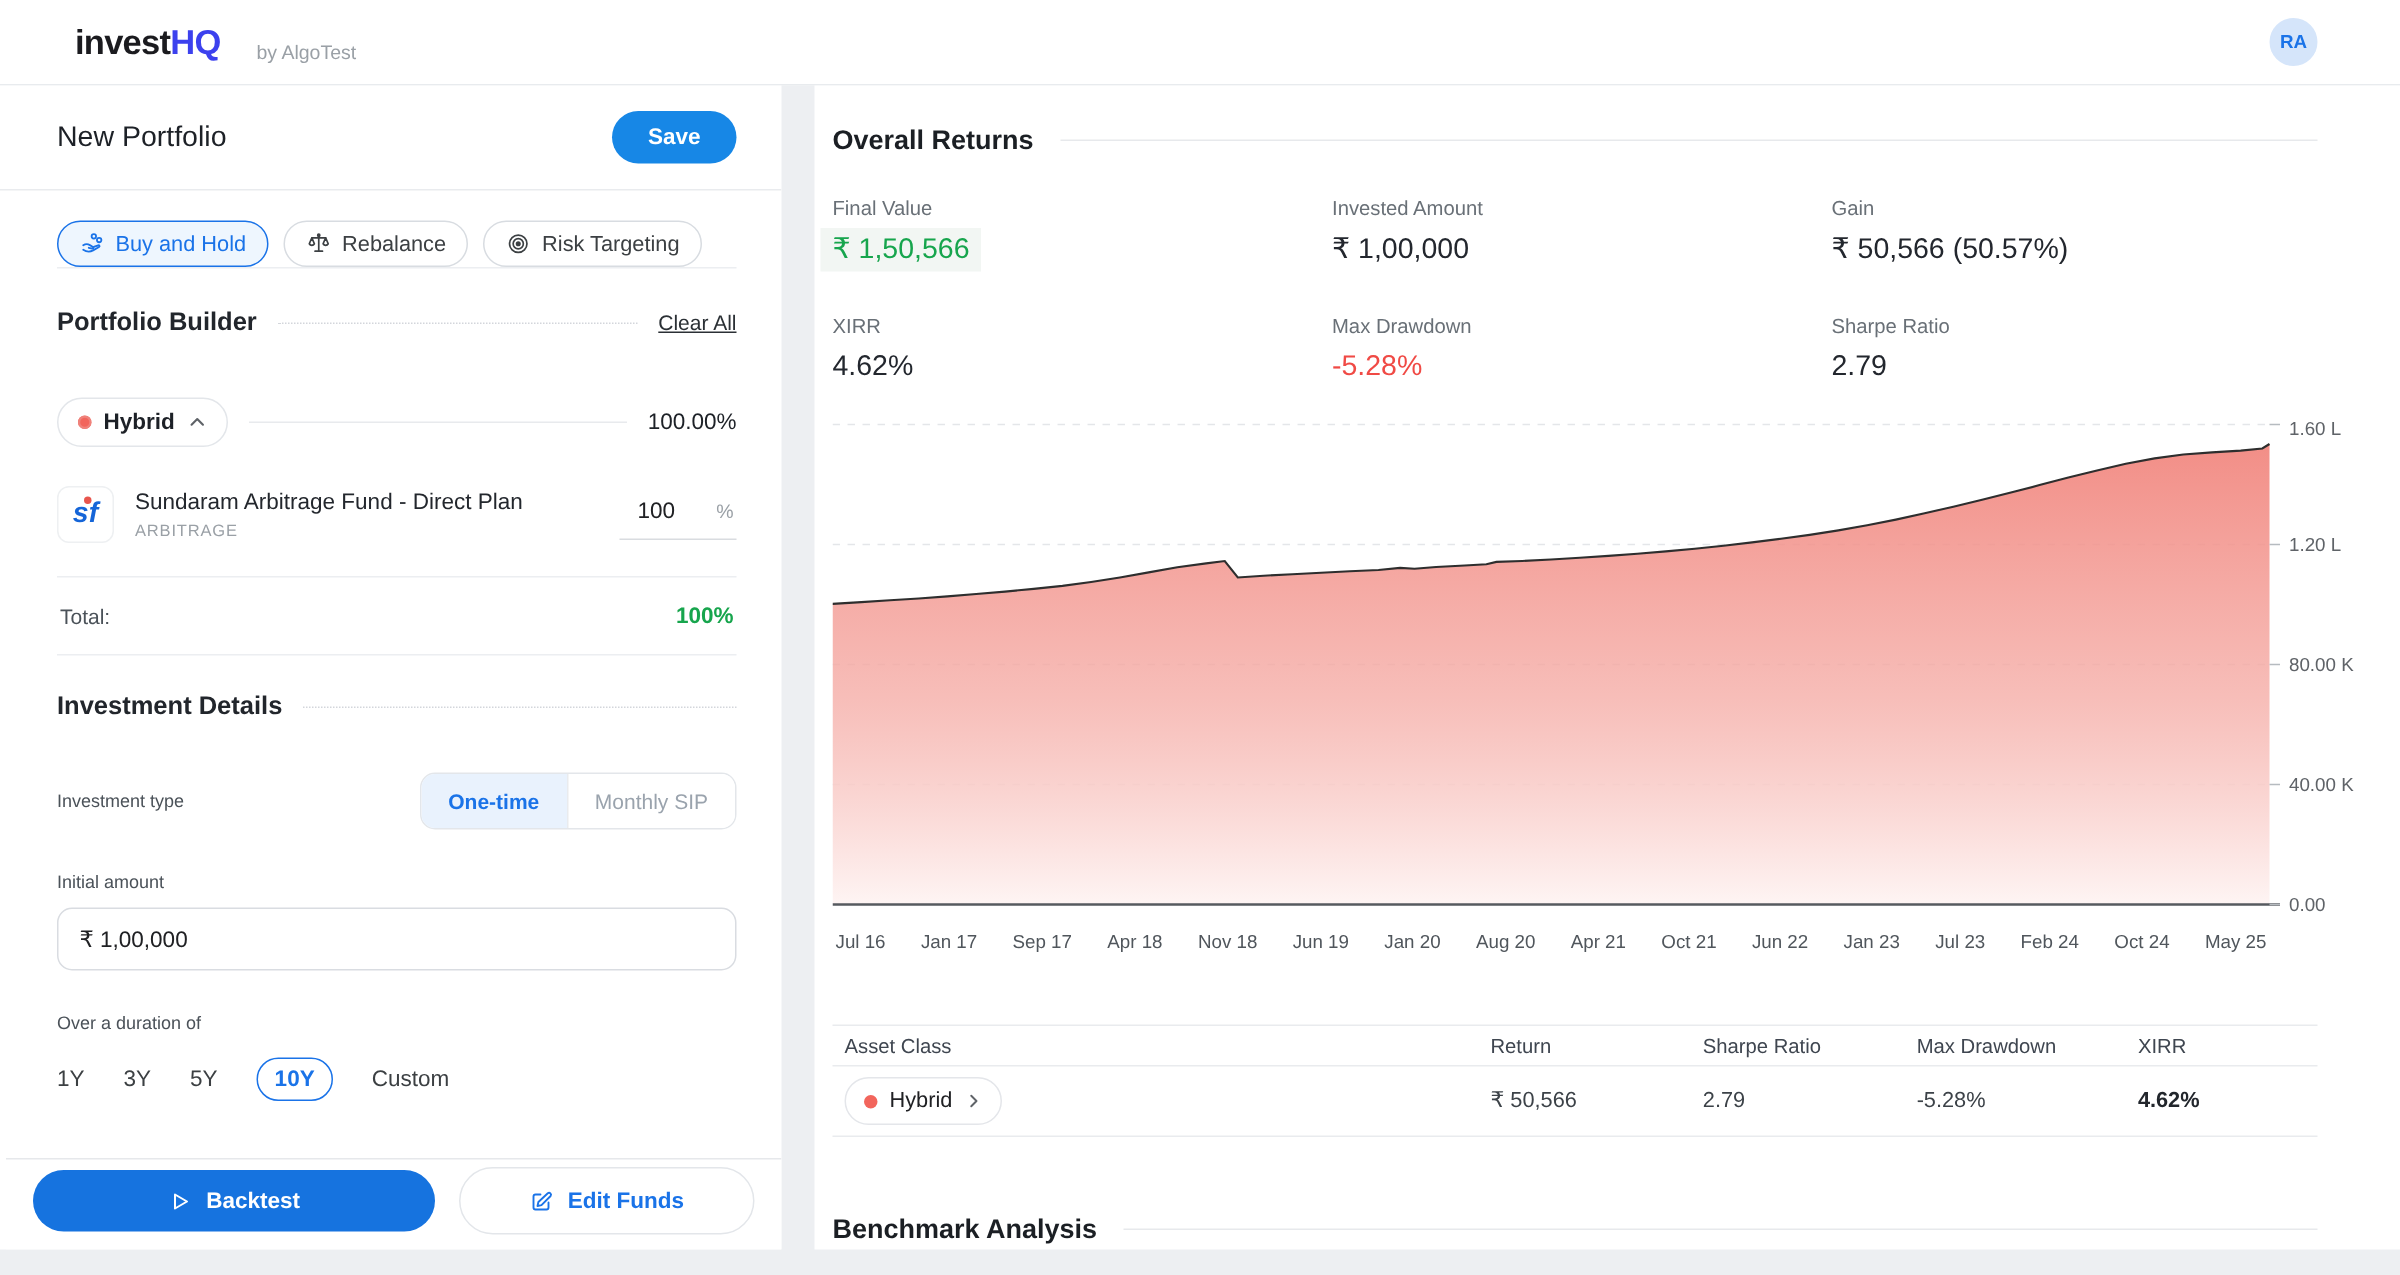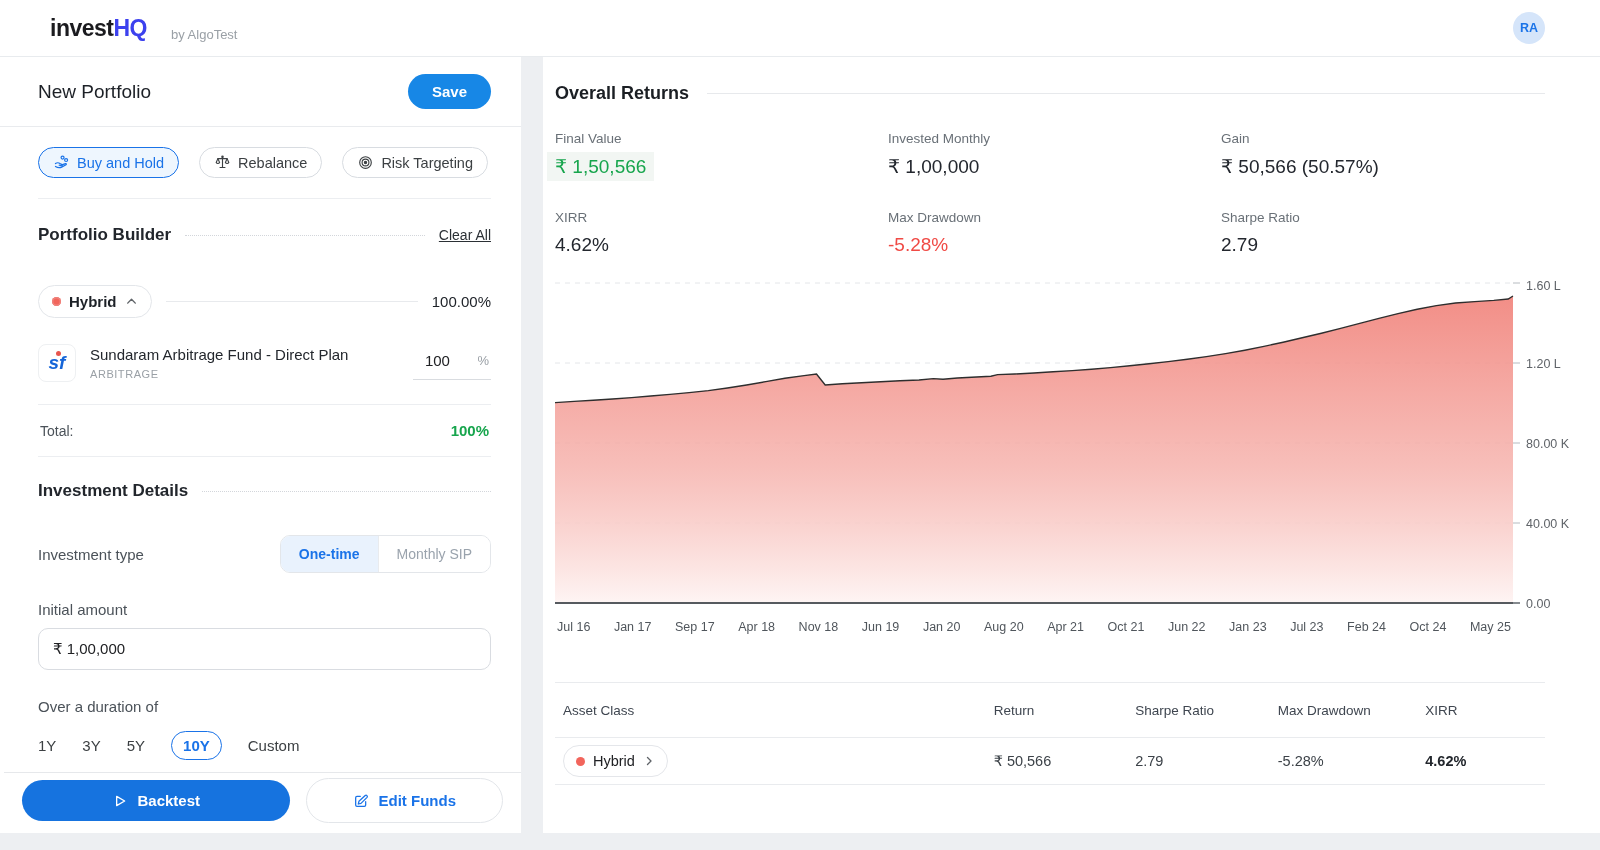--- a/index.html
+++ b/index.html
@@ -36,21 +36,21 @@
     height: 70px; display: flex; align-items: center; justify-content: space-between;
     padding: 0 30px 0 38px; border-bottom: 1px solid #e9ebee;
   }
   .lp-title { font-size: 19px; font-weight: 500; color: #1d2127; }
   .btn-save {
     background: #1787e6; color: #fff; border: none; border-radius: 999px;
     font-size: 15px; font-weight: 600; padding: 9px 24px; cursor: pointer;
     font-family: inherit;
   }
   .lp-body { padding: 0 30px 0 38px; }
-  .tabs-row { display: flex; gap: 20px; margin-top: 20px; padding-bottom: 20px; border-bottom: 1px solid #eceef1; }
+  .tabs-row { display: flex; gap: 10px; margin-top: 20px; border-bottom: 1px solid #eceef1; }
   .pill-tab {
     display: inline-flex; align-items: center; gap: 7px; background: #fff;
     border: 1px solid #d8dce1; border-radius: 999px; padding: 6px 14px;
     font-size: 14.5px; color: #3c4043; cursor: pointer; font-family: inherit; white-space: nowrap;
   }
   .pill-tab .tab-icon { display: inline-flex; width: 17px; height: 17px; }
   .pill-tab svg { width: 17px; height: 17px; }
   .pill-tab.selected { border: 1.5px solid #1a73e8; color: #1a73e8; background: #eef6fe; font-weight: 500; }
 
   .section-heading { display: flex; align-items: center; }
@@ -87,21 +87,21 @@
   .weight-unit { font-size: 13px; color: #9aa0a6; }
 
   .divider { border-top: 1px solid #eceef1; margin-top: 22px; }
   .total-row { display: flex; align-items: center; justify-content: space-between; padding: 17px 2px; }
   .total-label { font-size: 14px; color: #4b5259; }
   .total-value { font-size: 15px; font-weight: 700; color: #17a54d; }
   .divider2 { border-top: 1px solid #eceef1; }
 
   .id-heading { margin-top: 24px; }
   .inv-type-row { display: flex; align-items: center; justify-content: space-between; margin-top: 34px; }
-  .field-label { font-size: 15px; color: #4b5259; }
+  .field-label { font-size: 12px; color: #4b5259; }
   .segmented {
     display: flex; border: 1px solid #e3e6ea; border-radius: 10px; overflow: hidden; height: 38px;
   }
   .seg-opt {
     display: flex; align-items: center; justify-content: center; padding: 0 18px;
     font-size: 14px; color: #9aa3ad; cursor: pointer; background: #fff; border: none; font-family: inherit;
   }
   .seg-opt.selected { background: #e9f2fd; color: #1a73e8; font-weight: 600; }
   .seg-opt + .seg-opt { border-left: 1px solid #e9ebee; }
 
@@ -146,21 +146,21 @@
   .stat-value { font-size: 19px; font-weight: 500; color: #23272e; margin-top: 9px; }
   .stat-value.green { color: #17a54d; display: inline-block; background: #f2f6f3; padding: 3px 8px; margin-left: -8px; margin-top: 6px; }
   .stat-value.red { color: #f04a45; }
 
   .chart-block { margin-top: 21px; margin-right: -43px; }
   .xlabels { width: 958px; display: flex; justify-content: space-between; padding: 0 2px; margin-top: 7px; }
   .xlabels span { font-size: 12.5px; color: #50565c; white-space: nowrap; }
 
   .asset-table { margin-top: 13px; }
   .t-row { display: grid; grid-template-columns: 43.5% 14.3% 14.4% 14.9% auto; align-items: center; }
-  .t-head { border-top: 1px solid #e9ebee; border-bottom: 1px solid #e9ebee; height: 56px; margin-top: 48px; }
+  .t-head { border-top: 1px solid #e9ebee; border-bottom: 1px solid #e9ebee; height: 28px; margin-top: 48px; }
   .t-head > div { font-size: 13.5px; color: #3f4650; padding-left: 8px; }
   .t-body { height: 47px; border-bottom: 1px solid #e9ebee; }
   .t-body > div { font-size: 14.5px; color: #3c4248; padding-left: 8px; }
   .t-body > div.bold { font-weight: 700; color: #22262c; }
   .t-chip { display: inline-flex; align-items: center; gap: 8px; border: 1px solid #e4e6ea; border-radius: 999px; padding: 7px 12px; cursor: pointer; background: #fff; font-family: inherit; }
   .t-chip .dot { width: 9px; height: 9px; border-radius: 50%; background: #f2655c; }
   .t-chip .chip-label { font-size: 14.5px; color: #202124; }
   .t-chip .chev { display: inline-flex; width: 12px; height: 12px; color: #5f6368; }
   .t-chip .chev svg { width: 12px; height: 12px; }
 
@@ -313,21 +313,21 @@
 
   <div class="panel-right">
     <div class="rp-heading">
       <span class="h-label">Overall Returns</span>
       <span class="rule"></span>
     </div>
 
     <div class="stats-grid" id="stats-grid">
         <div><div class="stat-label">Final Value</div><div class="stat-value green">₹ 1,50,566</div></div>
         <div>
-          <div class="stat-label">Invested Monthly</div>
+          <div class="stat-label">Invested Amount</div>
           <div class="stat-value ">₹ 1,00,000</div>
         </div>
         <div>
           <div class="stat-label">Gain</div>
           <div class="stat-value ">₹ 50,566 (50.57%)</div>
         </div>
         <div>
           <div class="stat-label">XIRR</div>
           <div class="stat-value ">4.62%</div>
         </div>

